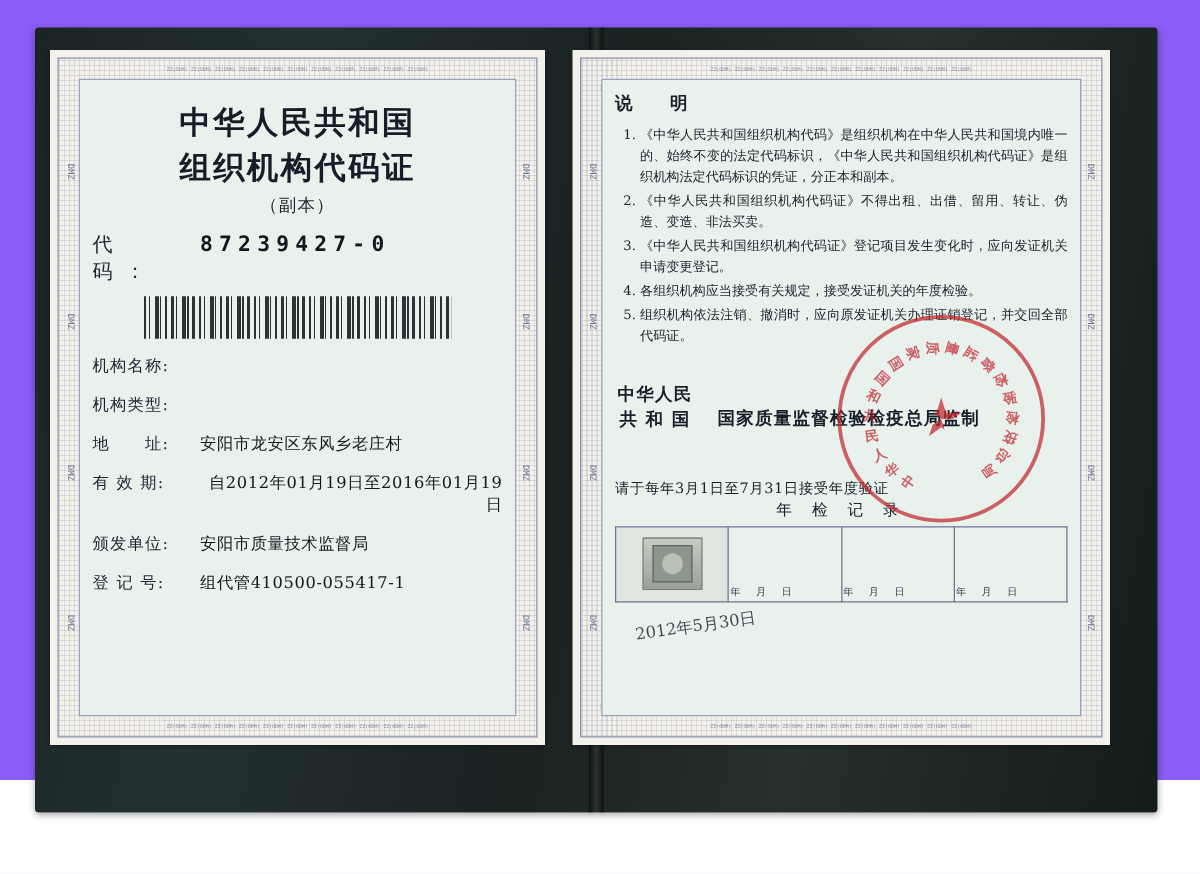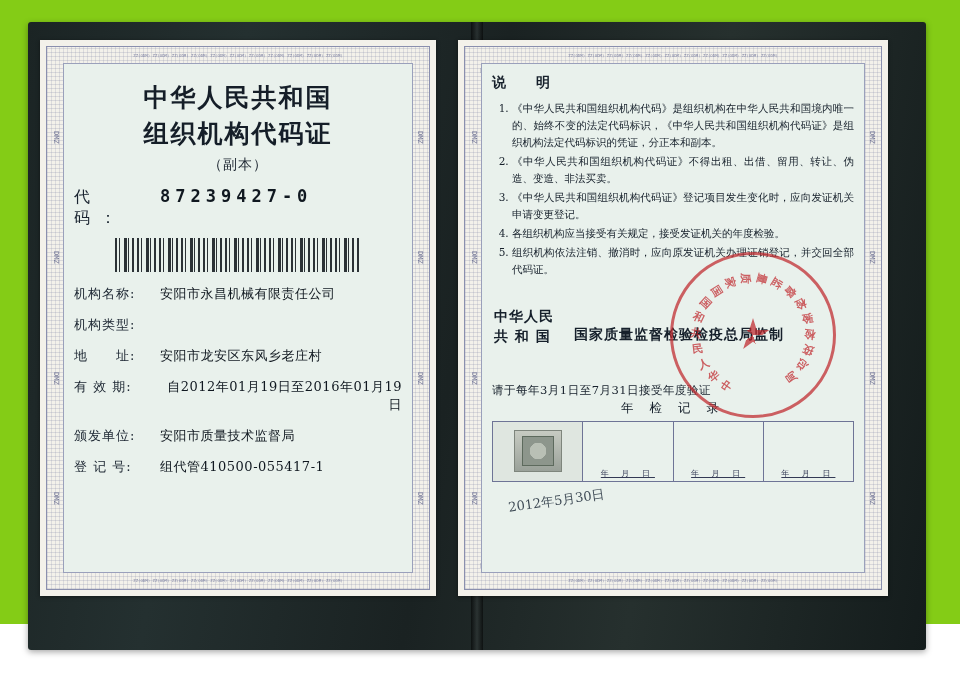--- a/index.html
+++ b/index.html
@@ -12,21 +12,21 @@
     height: 699px;
     overflow: hidden;
     font-family: "DejaVu Sans", "Liberation Sans", sans-serif;
   }
 
   
   #photo {
     position: absolute;
     left: 0; top: 0;
     width: 960px; height: 624px;
-    background: #84cc16;
+    background: #8b5cf6;
   }
 
   
   #cover {
     position: absolute;
     left: 28px; top: 22px;
     width: 898px; height: 628px;
     background: linear-gradient(100deg,#1b2424 0%, #243030 22%, #1a2222 48%, #26302e 70%, #141c1c 100%);
     border-radius: 3px;
     box-shadow: 0 2px 6px rgba(0,0,0,.35);
@@ -202,20 +202,21 @@
     margin-top: 22px;
     height: 76px;
   }
   .issuer-left {
     position: absolute;
     left: 2px; top: 6px;
     font-size: 14px;
     font-weight: bold;
     line-height: 1.45;
     letter-spacing: 1px;
+    text-align: center;
   }
   .issuer-right {
     position: absolute;
     left: 82px; top: 26px;
     font-size: 14px;
     font-weight: bold;
     letter-spacing: 1px;
   }
 
   
@@ -266,25 +267,23 @@
   table.record {
     width: 100%;
     border-collapse: collapse;
     table-layout: fixed;
   }
   table.record td {
     border: 1px solid #6e7496;
     height: 56px;
     font-size: 8px;
     color: #333a55;
-    text-align: center;
     vertical-align: bottom;
     padding-bottom: 2px;
     letter-spacing: 5px;
-    text-decoration: underline;
   }
   table.record td.stamp-cell {
     background: #dfe6e0;
     vertical-align: middle;
   }
   .stamp {
     width: 46px; height: 40px;
     margin: 0 auto;
     background: linear-gradient(#c7cbc2,#9aa199);
     border: 1px solid #7e857c;
@@ -371,21 +370,20 @@
 
       <div class="row code-row">
         <div class="lbl">代　　码：</div>
         <div class="val">87239427-0</div>
       </div>
 
       <div id="barcode"></div>
 
       <div class="row">
         <div class="lbl">机构名称:</div>
-        <div class="val handwrite">安阳市永昌机械有限责任公司</div>
       </div>
       <div class="row">
         <div class="lbl">机构类型:</div>
       </div>
       <div class="row">
         <div class="lbl">地　　址:</div>
         <div class="val handwrite">安阳市龙安区东风乡老庄村</div>
       </div>
       <div class="row">
         <div class="lbl">有 效 期:</div>

